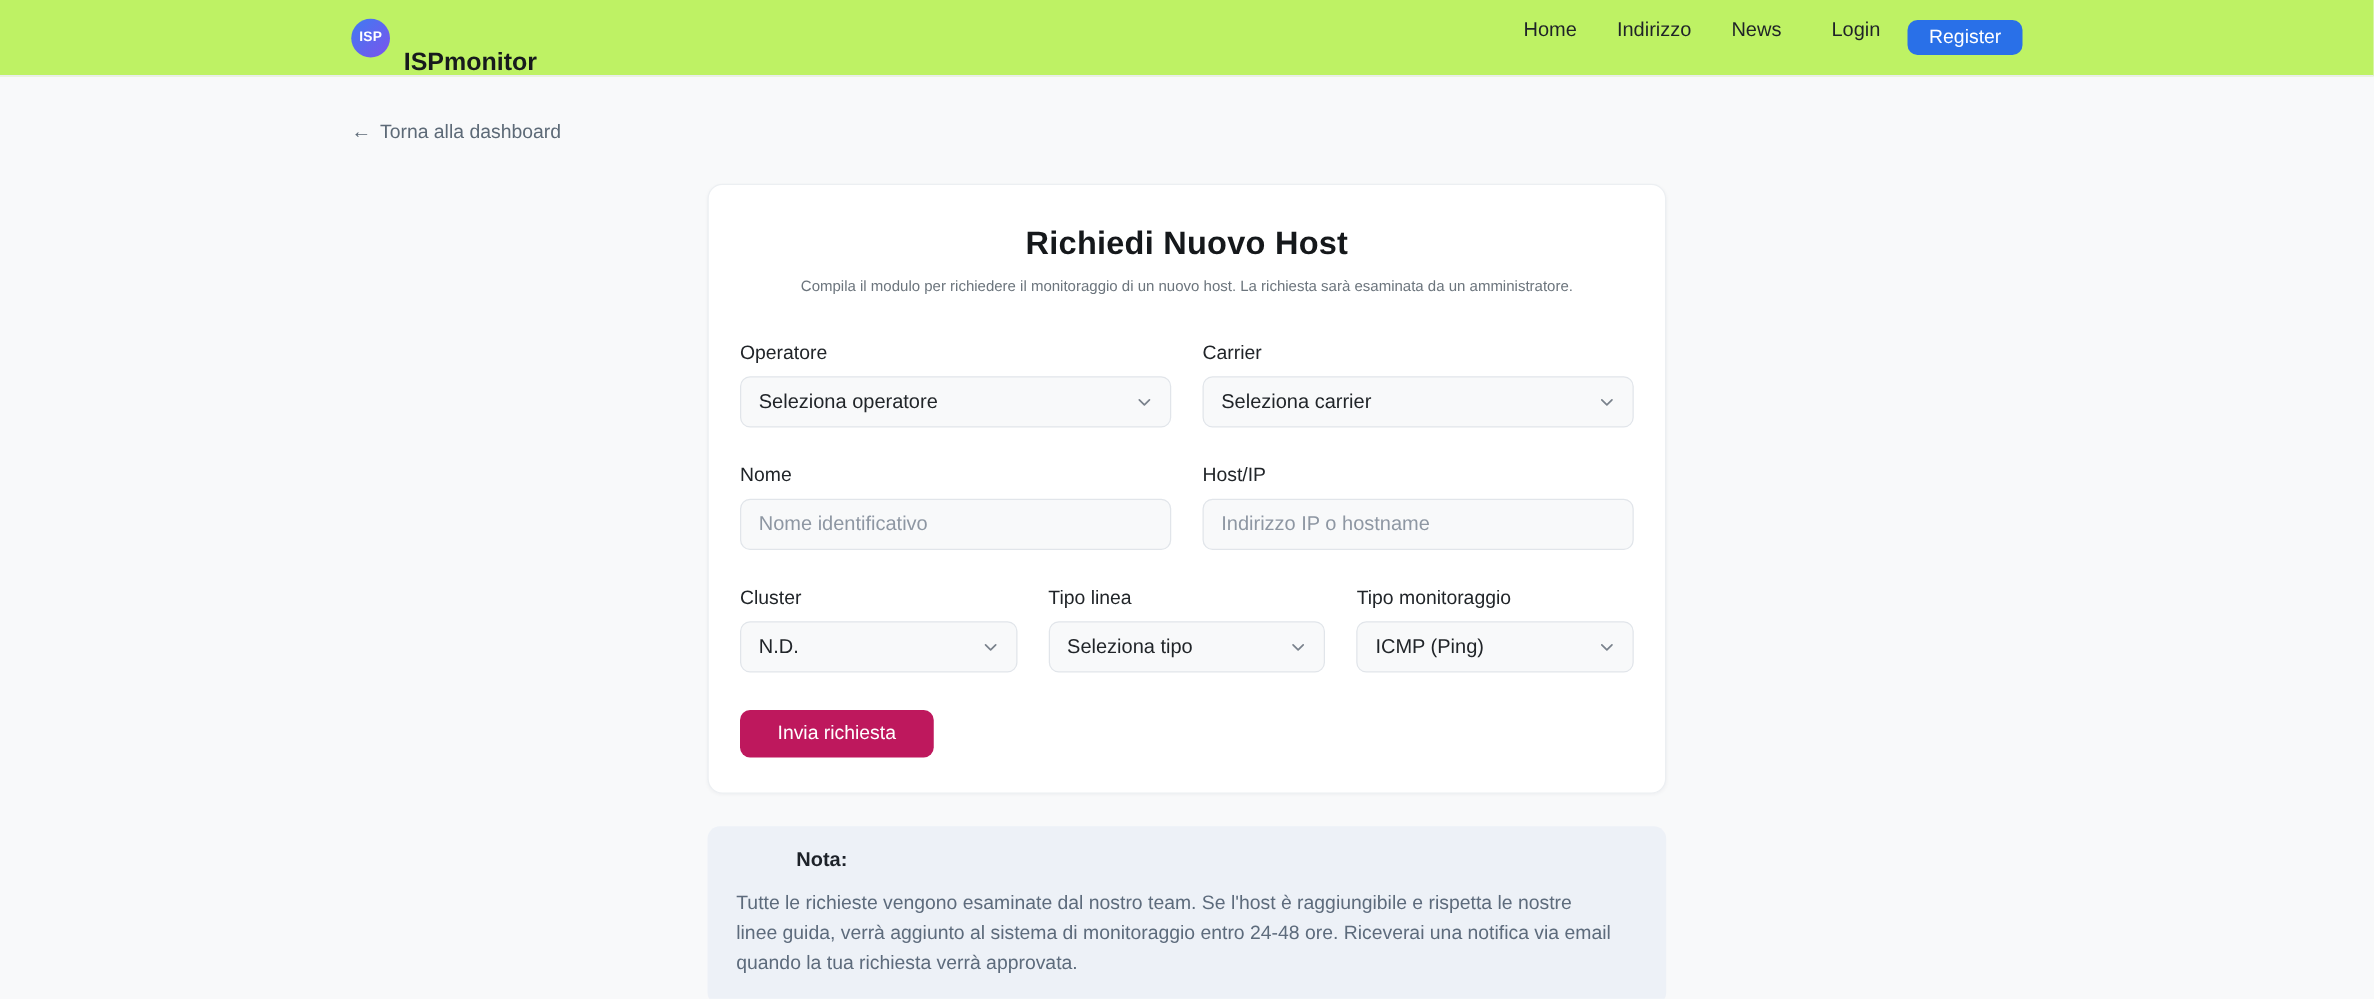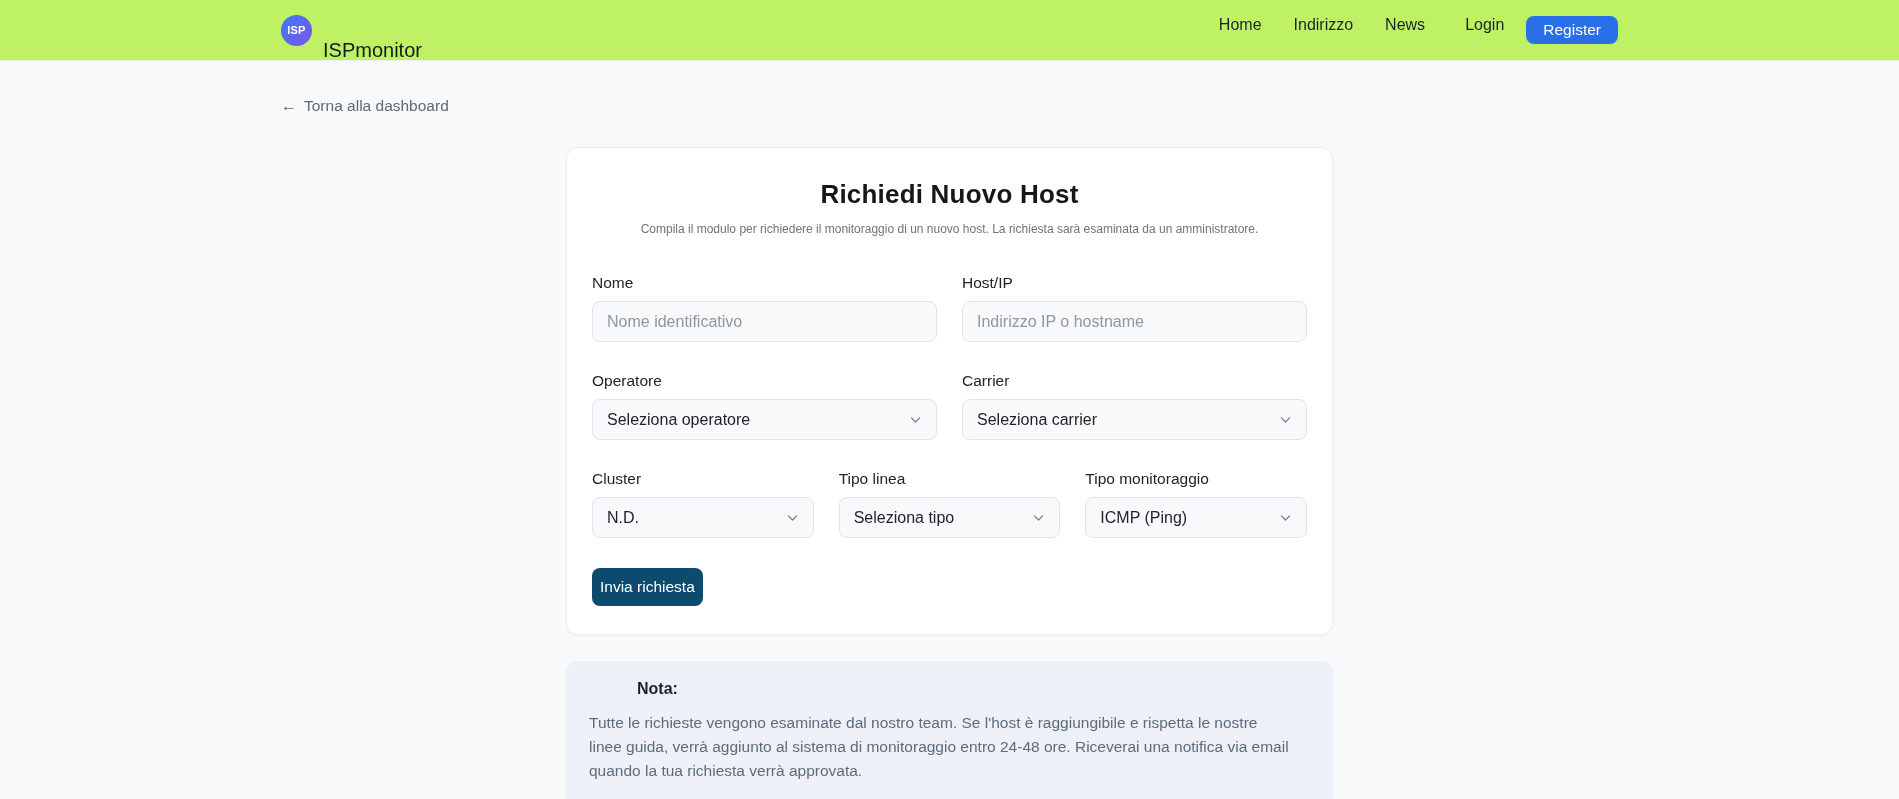--- a/index.html
+++ b/index.html
@@ -27,21 +27,21 @@
   .brand { display: flex; align-items: center; gap: 11px; cursor: pointer; text-decoration: none; }
   .logo-circle {
     width: 31px; height: 31px;
     border-radius: 50%;
     background: linear-gradient(135deg, #3f7bf2 0%, #7c53ec 100%);
     color: #ffffff;
     font-size: 11px; font-weight: bold;
     display: flex; align-items: center; justify-content: center;
     letter-spacing: 0.2px;
   }
-  .brand-name { font-size: 20px; font-weight: normal; color: #171a1d; margin-top: 40px; }
+  .brand-name { font-size: 20px; font-weight: bold; color: #171a1d; margin-top: 40px; }
   .nav-links { display: flex; align-items: flex-start; }
   .nav-link {
     font-size: 16px; color: #1f2328; text-decoration: none;
     margin-left: 32px; cursor: pointer;
   }
   .nav-link.login { margin-left: 40px; }
   .btn-register {
     margin-left: 22px;
     background: #2970e8;
     color: #ffffff;
@@ -115,27 +115,27 @@
     display: flex;
     align-items: center;
     justify-content: space-between;
     cursor: pointer;
     user-select: none;
   }
   .select .chev { display: flex; align-items: center; color: #7a828c; }
 
   .btn-submit {
     margin-top: 0;
-    background: #0c4a6e;
+    background: #be185d;
     color: #ffffff;
     font-size: 15.5px;
     font-family: "Liberation Sans", "DejaVu Sans", sans-serif;
     border: none;
     border-radius: 8px;
-    padding: 10px 8px;
+    padding: 10px 30px;
     cursor: pointer;
   }
 
   
   .note {
     width: 767px;
     margin: 26px auto 0;
     background: #edf1f7;
     border-radius: 10px;
     padding: 19px 23px 21px;
@@ -182,51 +182,51 @@
       <span>Torna alla dashboard</span>
     </a>
 
     <section class="card">
       <h1 class="card-title">Richiedi Nuovo Host</h1>
       <p class="card-desc">Compila il modulo per richiedere il monitoraggio di un nuovo host. La richiesta sarà esaminata da un amministratore.</p>
 
       <form>
         <div class="form-row cols-2">
           <div class="field">
+            <label>Operatore</label>
+            <div class="select">
+              <span>Seleziona operatore</span>
+              <span class="chev">
+                <svg width="13" height="13" viewBox="0 0 16 16" fill="none" stroke="currentColor" stroke-width="1.7" stroke-linecap="round" stroke-linejoin="round">
+                    <polyline points="3,6 8,11 13,6"></polyline>
+                  </svg>
+              </span>
+            </div>
+          </div>
+          <div class="field">
+            <label>Carrier</label>
+            <div class="select">
+              <span>Seleziona carrier</span>
+              <span class="chev">
+                <svg width="13" height="13" viewBox="0 0 16 16" fill="none" stroke="currentColor" stroke-width="1.7" stroke-linecap="round" stroke-linejoin="round">
+                    <polyline points="3,6 8,11 13,6"></polyline>
+                  </svg>
+              </span>
+            </div>
+          </div>
+        </div>
+
+        <div class="form-row cols-2">
+          <div class="field">
             <label>Nome</label>
             <input class="text-input" type="text" placeholder="Nome identificativo" style="">
           </div>
           <div class="field">
             <label>Host/IP</label>
             <input class="text-input" type="text" placeholder="Indirizzo IP o hostname" style="">
-          </div>
-        </div>
-
-        <div class="form-row cols-2">
-          <div class="field">
-            <label>Operatore</label>
-            <div class="select">
-              <span>Seleziona operatore</span>
-              <span class="chev">
-                <svg width="13" height="13" viewBox="0 0 16 16" fill="none" stroke="currentColor" stroke-width="1.7" stroke-linecap="round" stroke-linejoin="round">
-                    <polyline points="3,6 8,11 13,6"></polyline>
-                  </svg>
-              </span>
-            </div>
-          </div>
-          <div class="field">
-            <label>Carrier</label>
-            <div class="select">
-              <span>Seleziona carrier</span>
-              <span class="chev">
-                <svg width="13" height="13" viewBox="0 0 16 16" fill="none" stroke="currentColor" stroke-width="1.7" stroke-linecap="round" stroke-linejoin="round">
-                    <polyline points="3,6 8,11 13,6"></polyline>
-                  </svg>
-              </span>
-            </div>
           </div>
         </div>
 
         <div class="form-row cols-3">
           <div class="field">
             <label>Cluster</label>
             <div class="select">
               <span>N.D.</span>
               <span class="chev">
                 <svg width="13" height="13" viewBox="0 0 16 16" fill="none" stroke="currentColor" stroke-width="1.7" stroke-linecap="round" stroke-linejoin="round">

